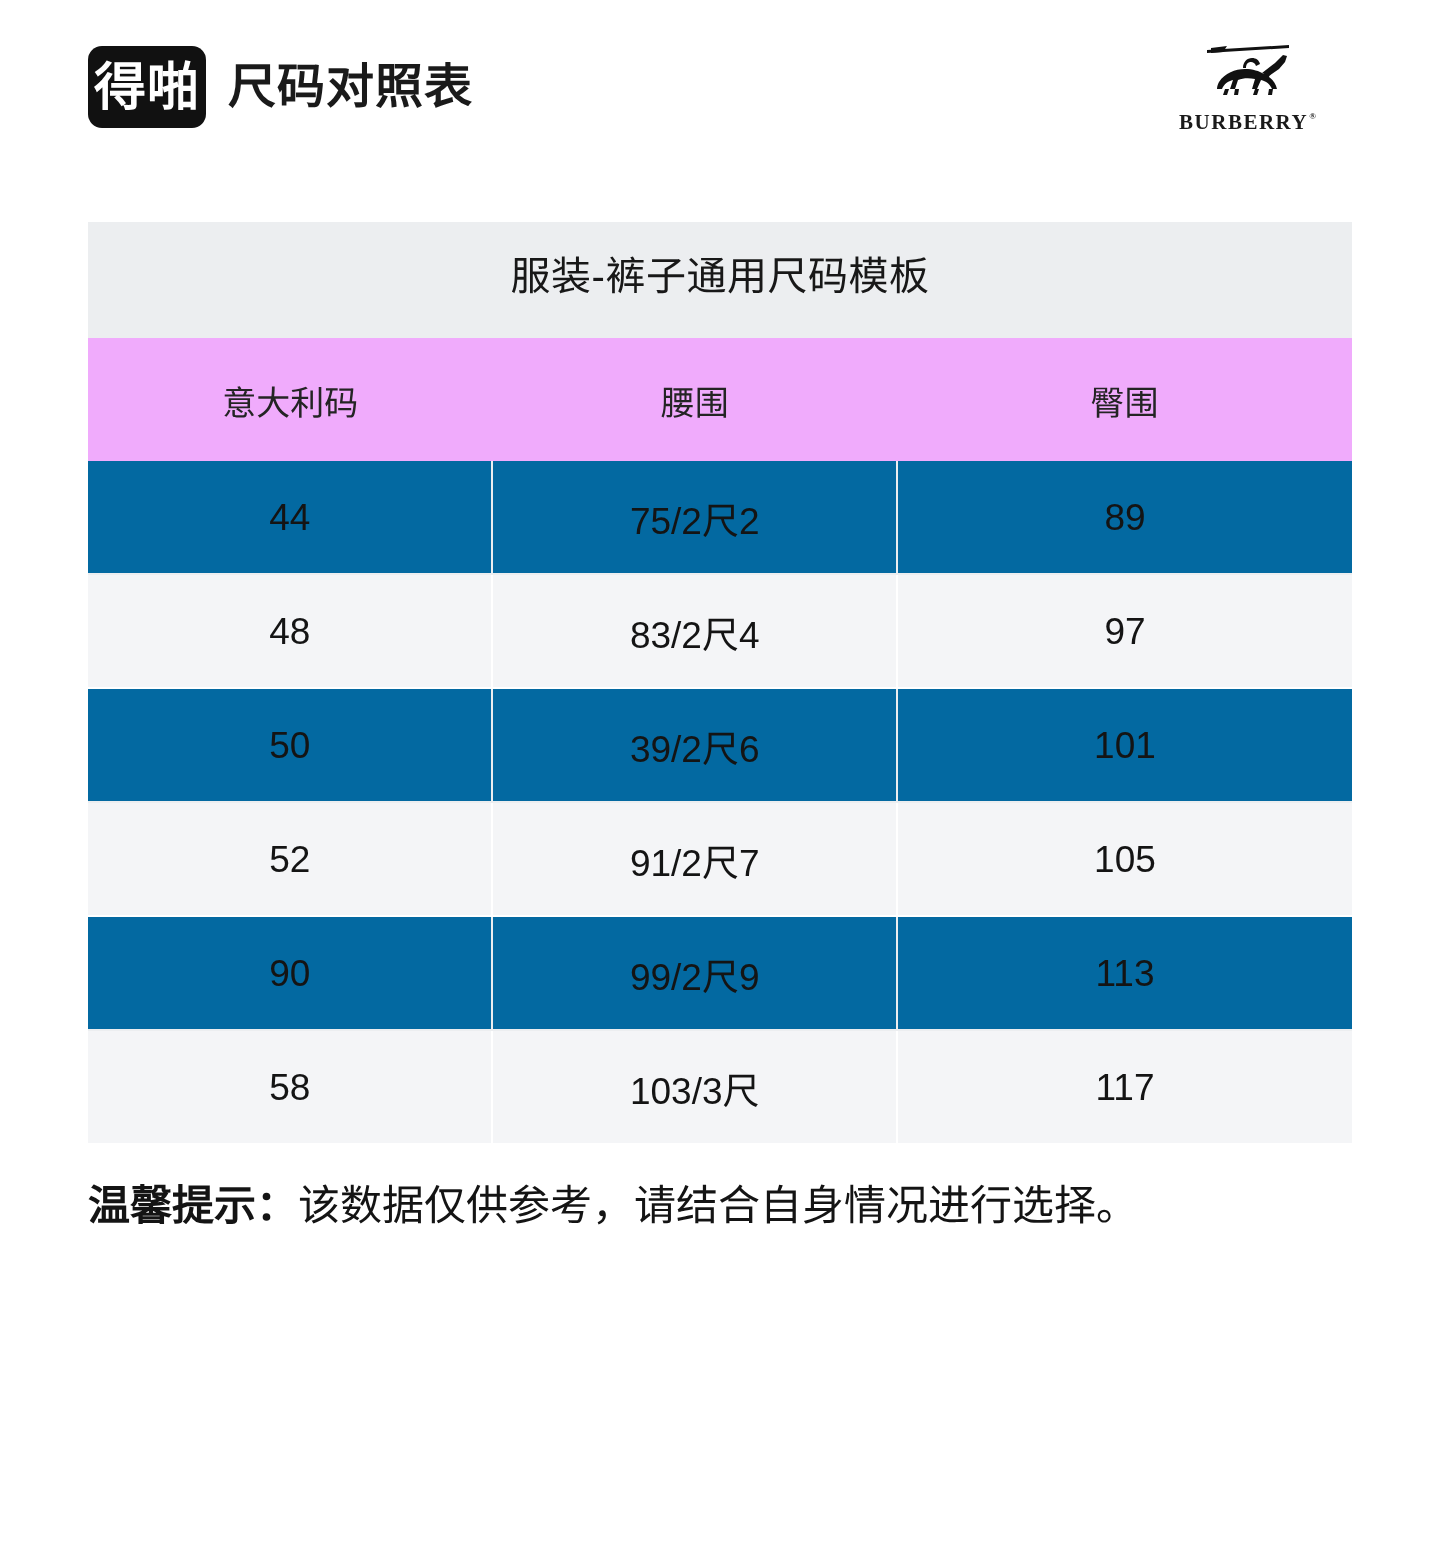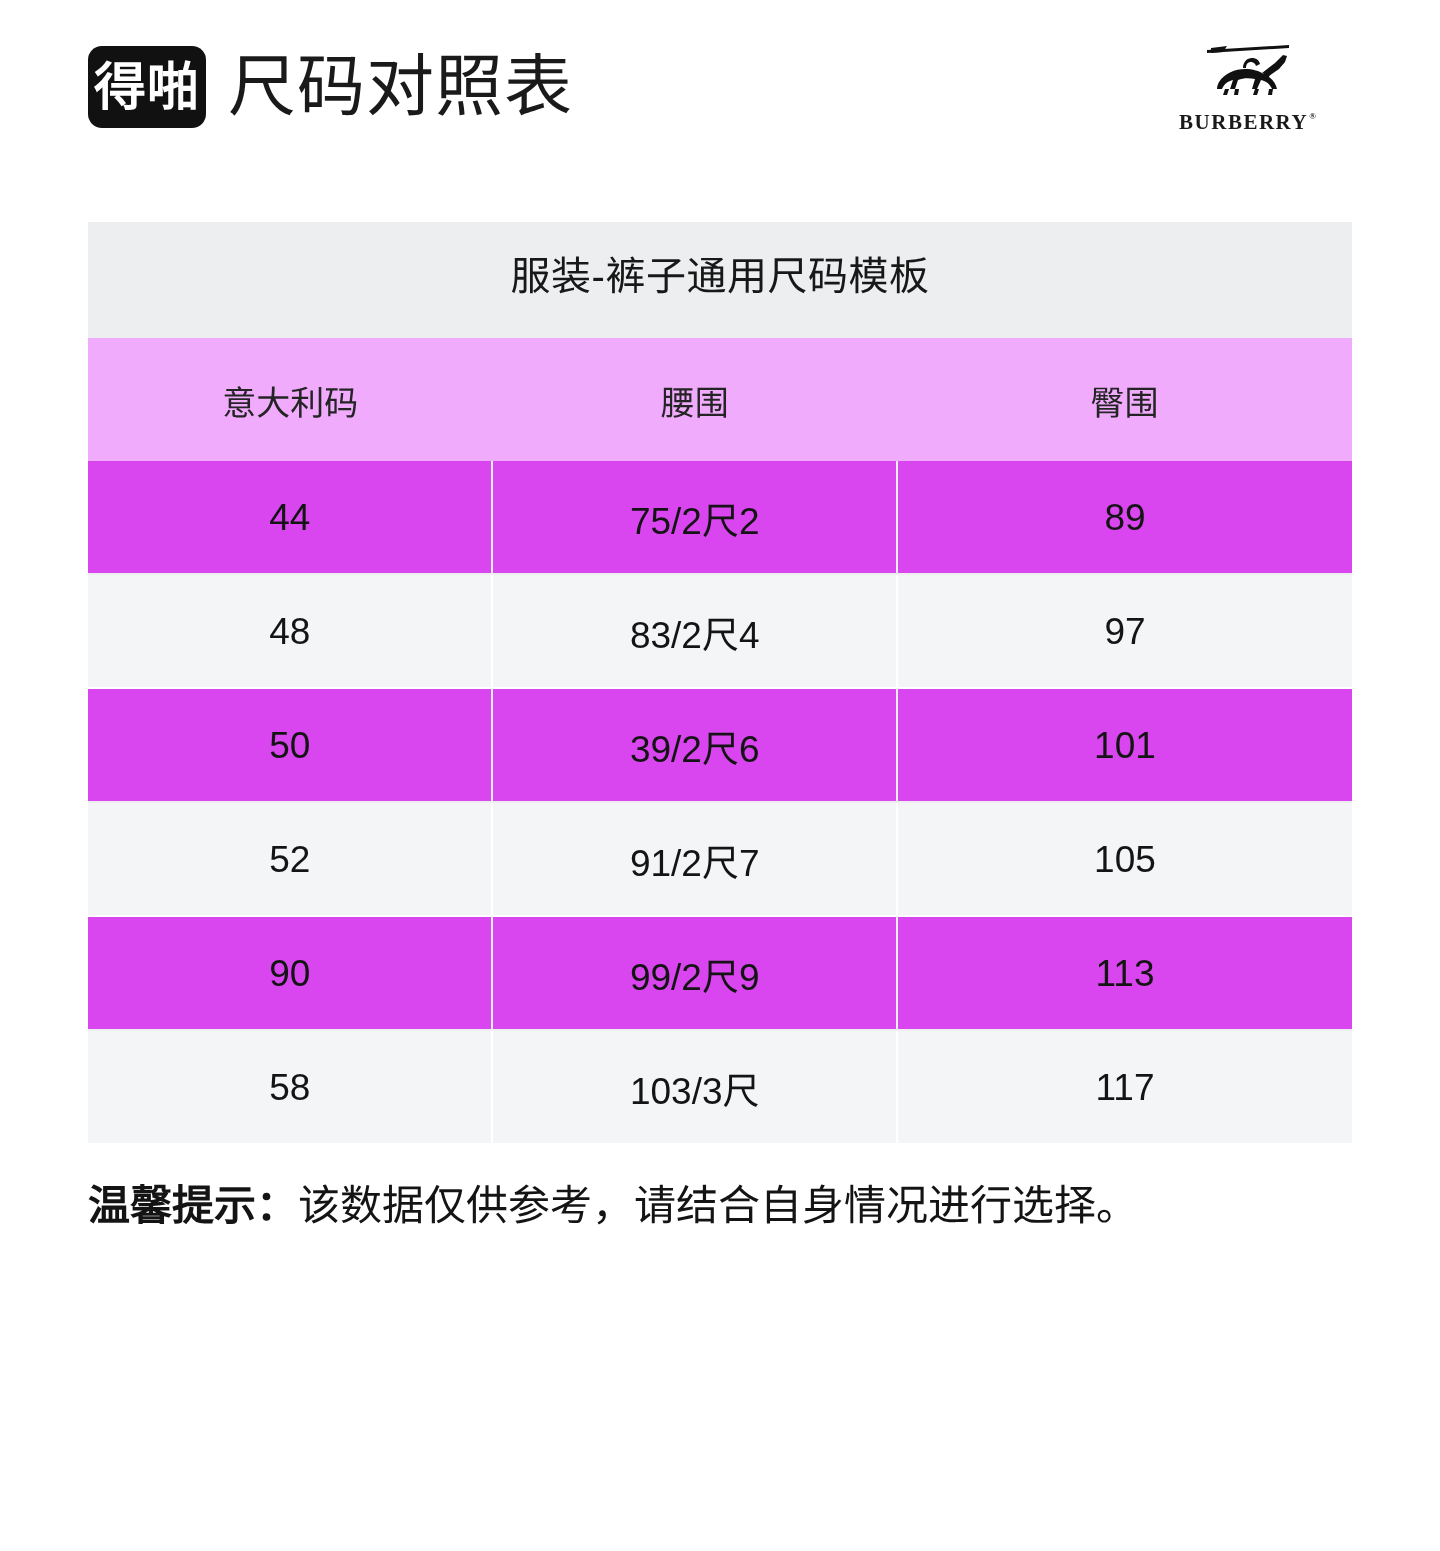--- a/index.html
+++ b/index.html
@@ -43,22 +43,22 @@
   }
   .logo-badge-text {
     color: #ffffff;
     font-size: 52px;
     font-weight: 700;
     letter-spacing: 1px;
     line-height: 1;
     font-family: "Liberation Sans", "DejaVu Sans", sans-serif;
   }
   .header-title {
-    font-size: 68px;
-    font-weight: 400;
+    font-size: 48px;
+    font-weight: 700;
     margin-left: 22px;
     line-height: 1.05;
     letter-spacing: 1px;
     white-space: nowrap;
   }
 
   .brand {
     position: absolute;
     right: 118px;
     top: 42px;
@@ -115,21 +115,21 @@
     text-align: center;
     padding: 38px 0 36px 0;
     background: #f0abfc;
   }
   table.size-table td {
     font-size: 37px;
     font-weight: 400;
     text-align: center;
     color: #141414;
     padding: 30px 0 28px 0;
-    background: #d946ef;
+    background: #0369a1;
     border-right: 2px solid #eceef0;
     border-bottom: 2px solid #eceef0;
   }
   table.size-table td:last-child {
     border-right: none;
   }
   table.size-table tbody tr:nth-child(even) td {
     background: #f4f5f7;
     border-right-color: #ffffff;
     border-bottom-color: #ffffff;

